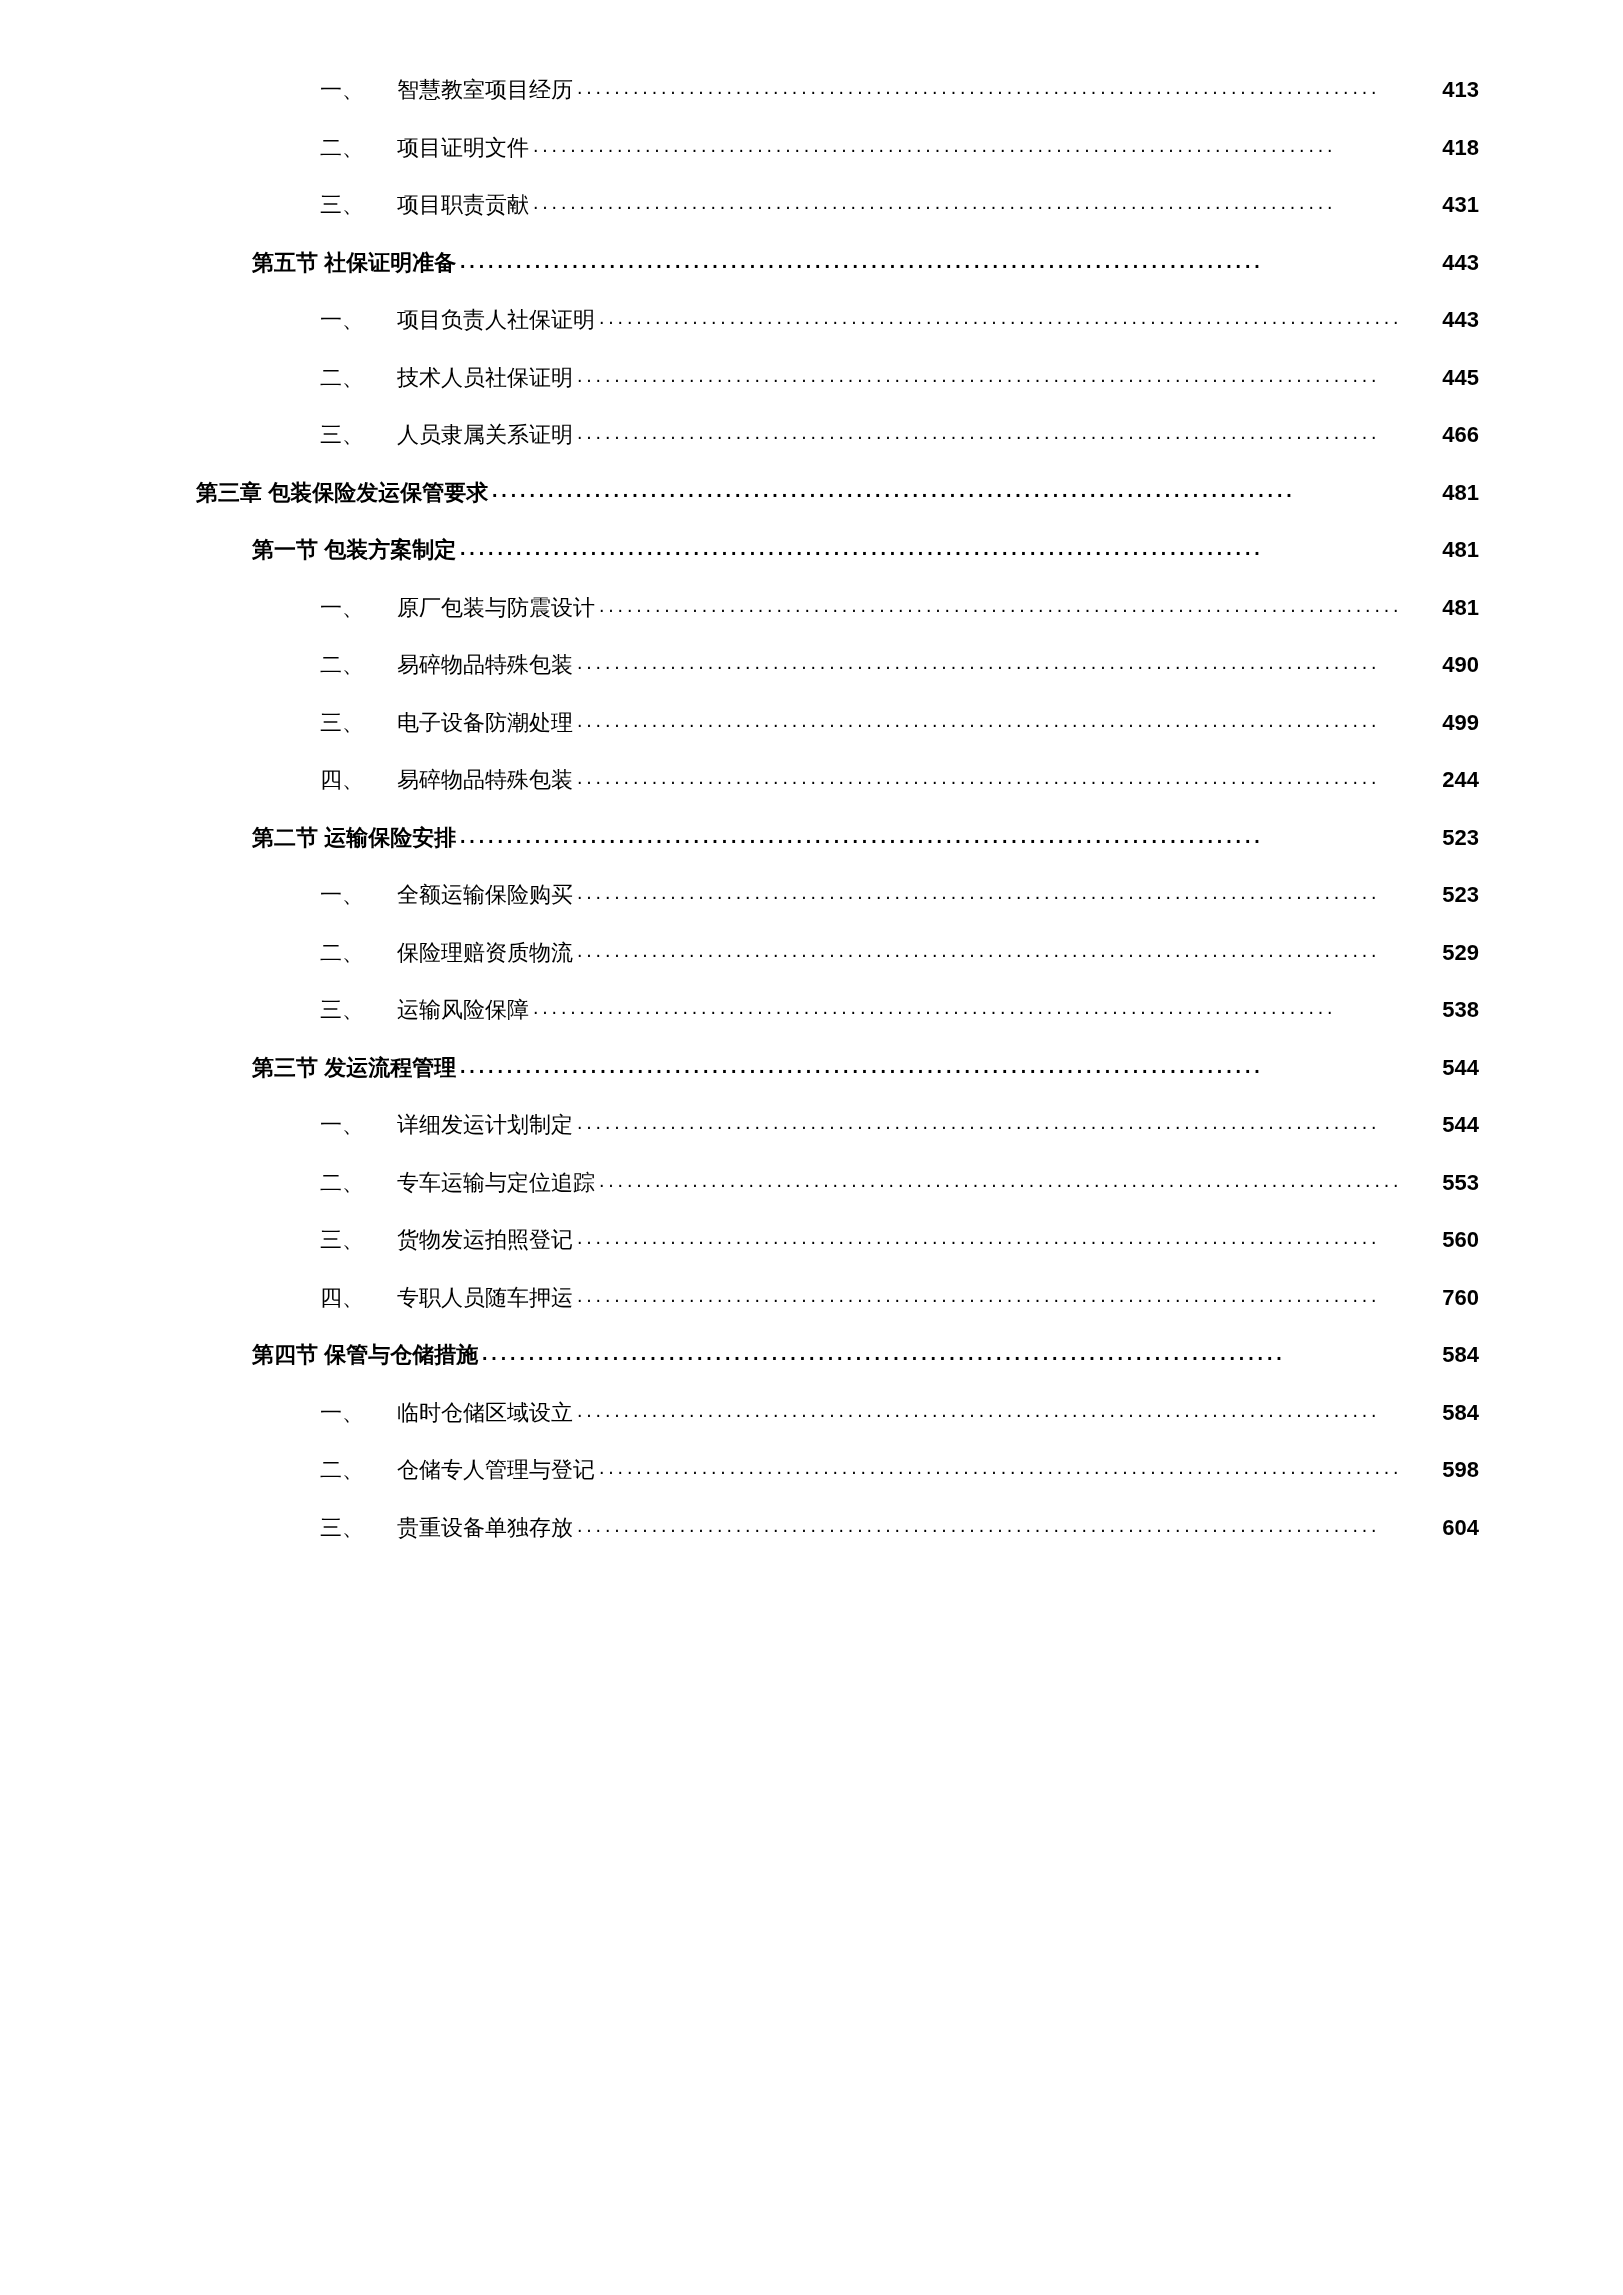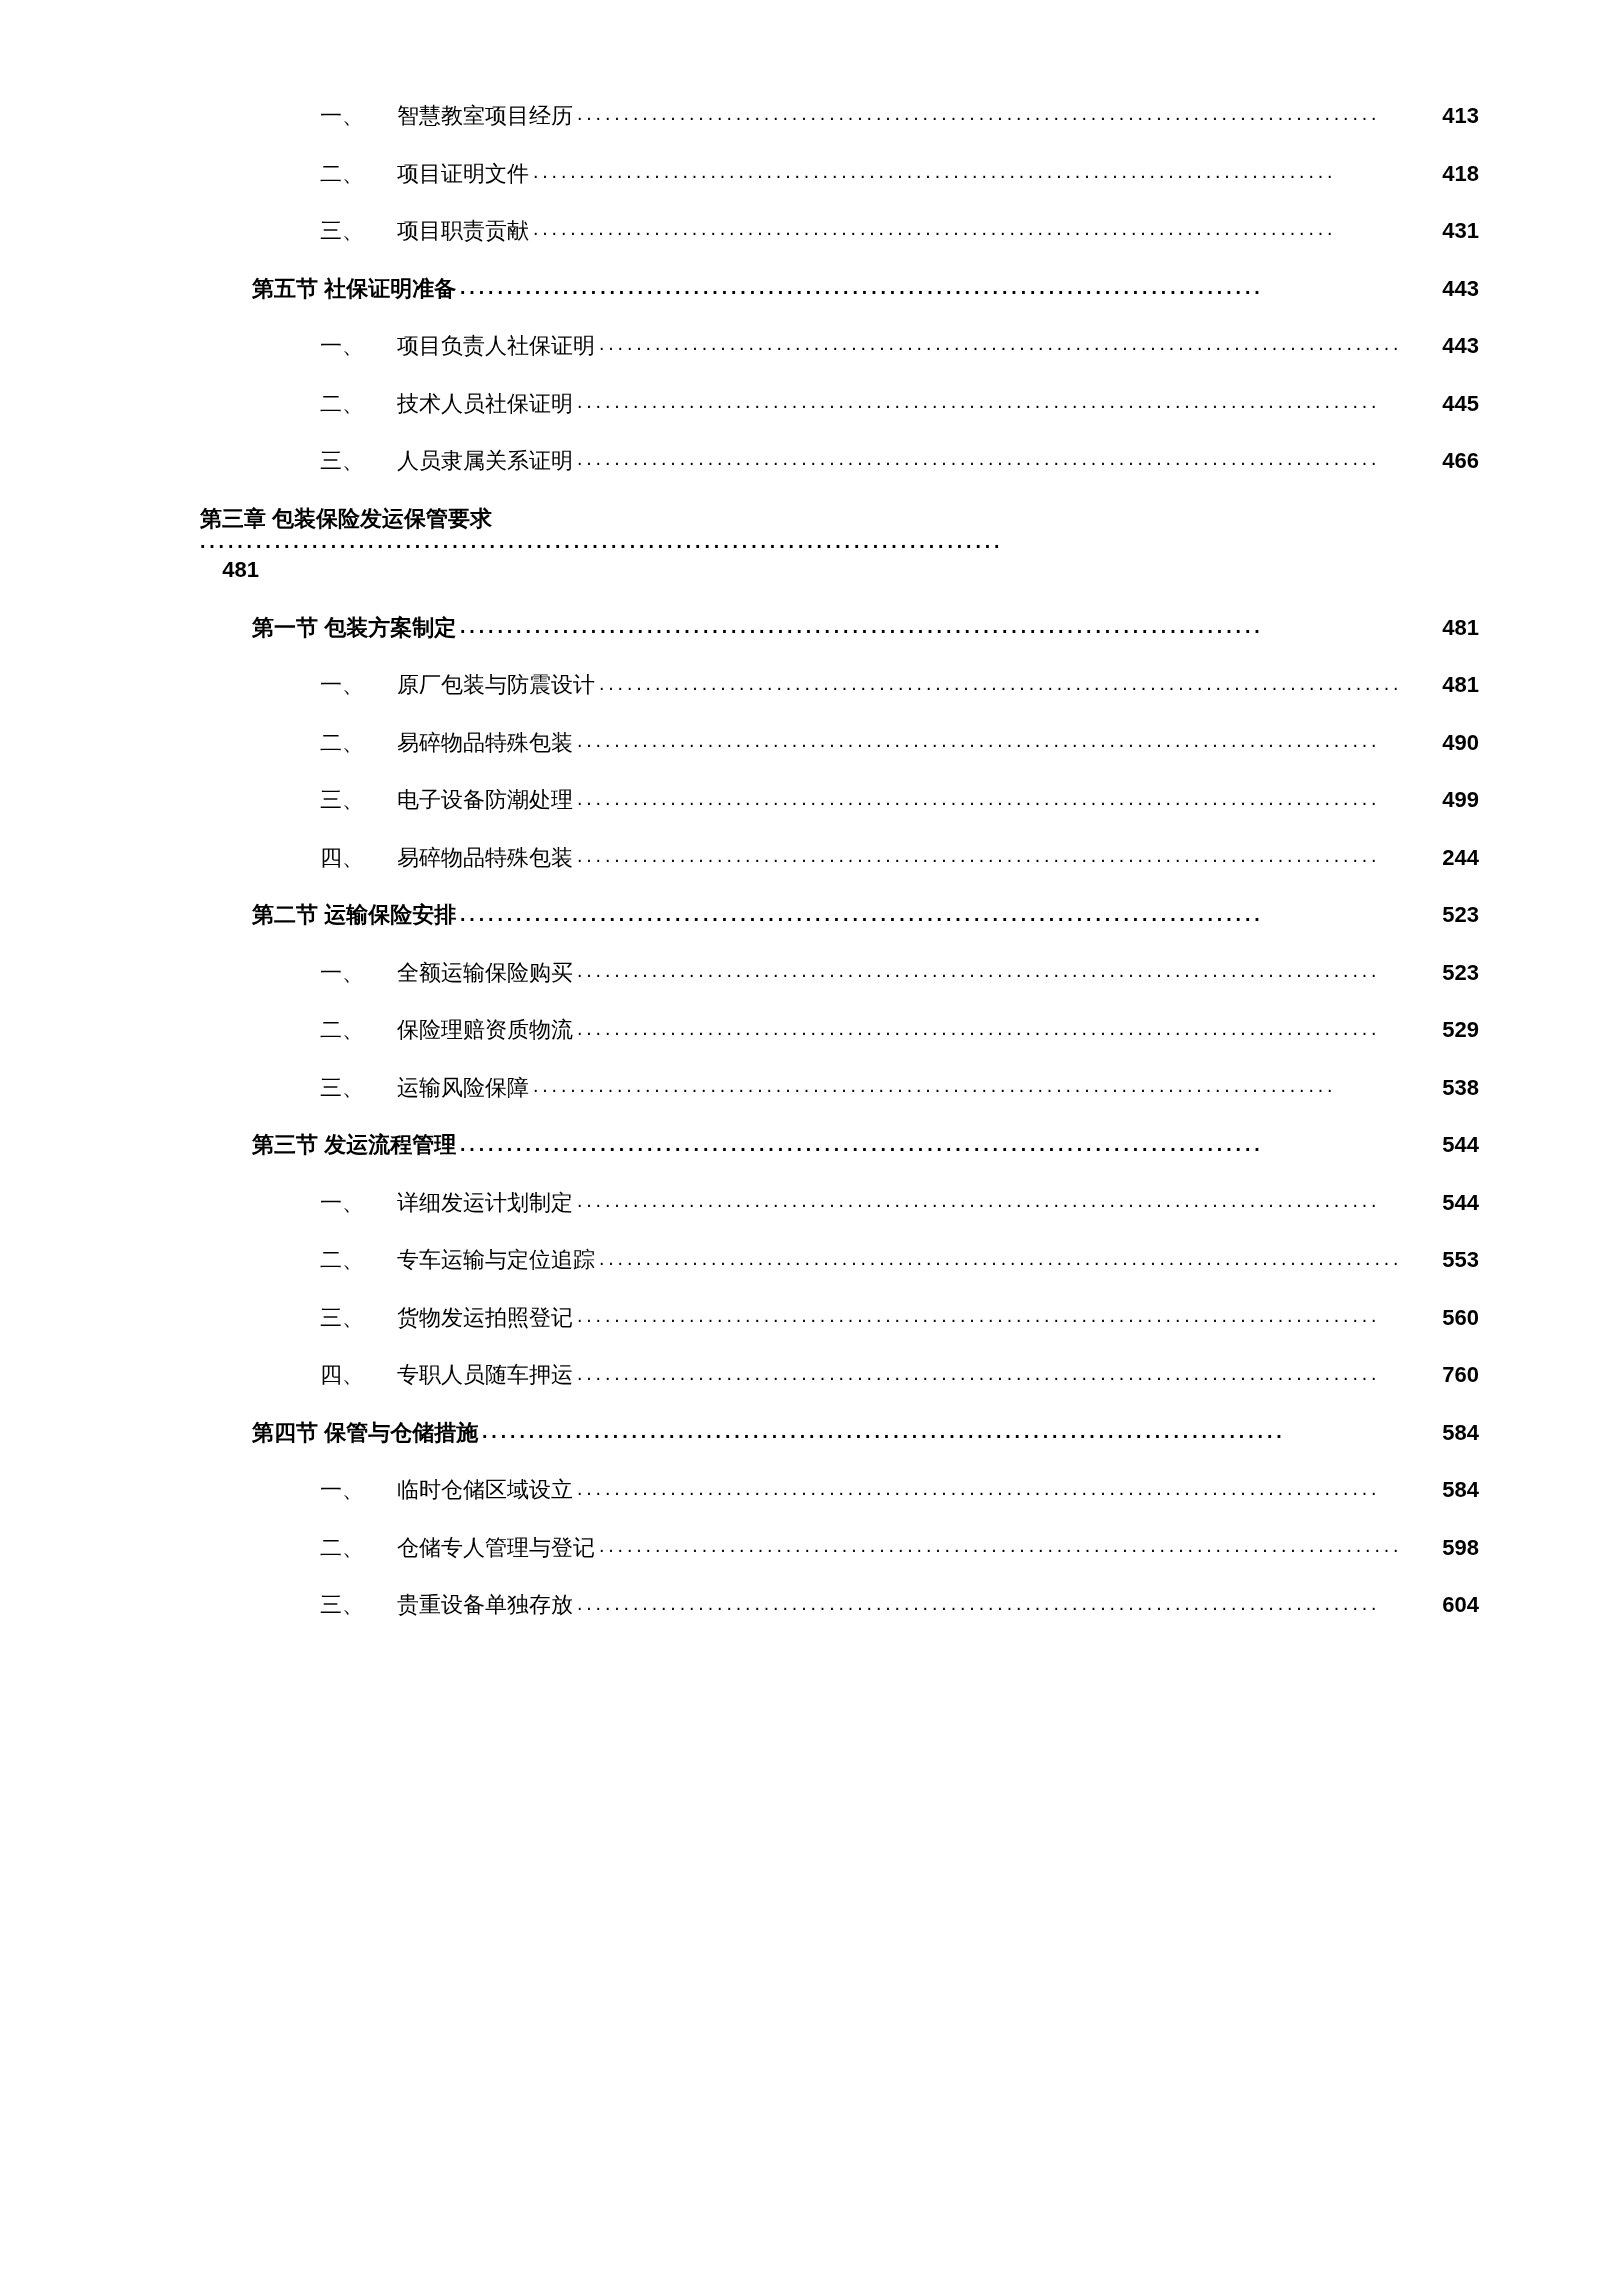--- a/index.html
+++ b/index.html
@@ -13,21 +13,21 @@
     font-family: "Liberation Sans", sans-serif;
     color: #000000;
     position: relative;
   }
   .page {
     position: absolute;
     top: 0; left: 0;
     width: 1623px;
     height: 2295px;
     box-sizing: border-box;
-    padding: 102px 131px 131px 196px;
+    padding: 76px 131px 131px 196px;
   }
   .toc {
     width: 1283px;
   }
   .toc-entry {
     display: flex;
     align-items: baseline;
     width: 100%;
     box-sizing: border-box;
     margin: 0 0 30px 0;
@@ -53,21 +53,20 @@
     text-align: right;
     min-width: 59px;
     white-space: nowrap;
   }
 
   
   .lvl-chapter {
     font-size: 22px;
     font-weight: bold;
     padding-left: 0px;
-    flex-direction: column;
   }
   .lvl-section {
     font-size: 22px;
     font-weight: bold;
     padding-left: 56px;
     align-items: flex-end;
   }
   .lvl-item {
     font-size: 22px;
     font-weight: normal;

